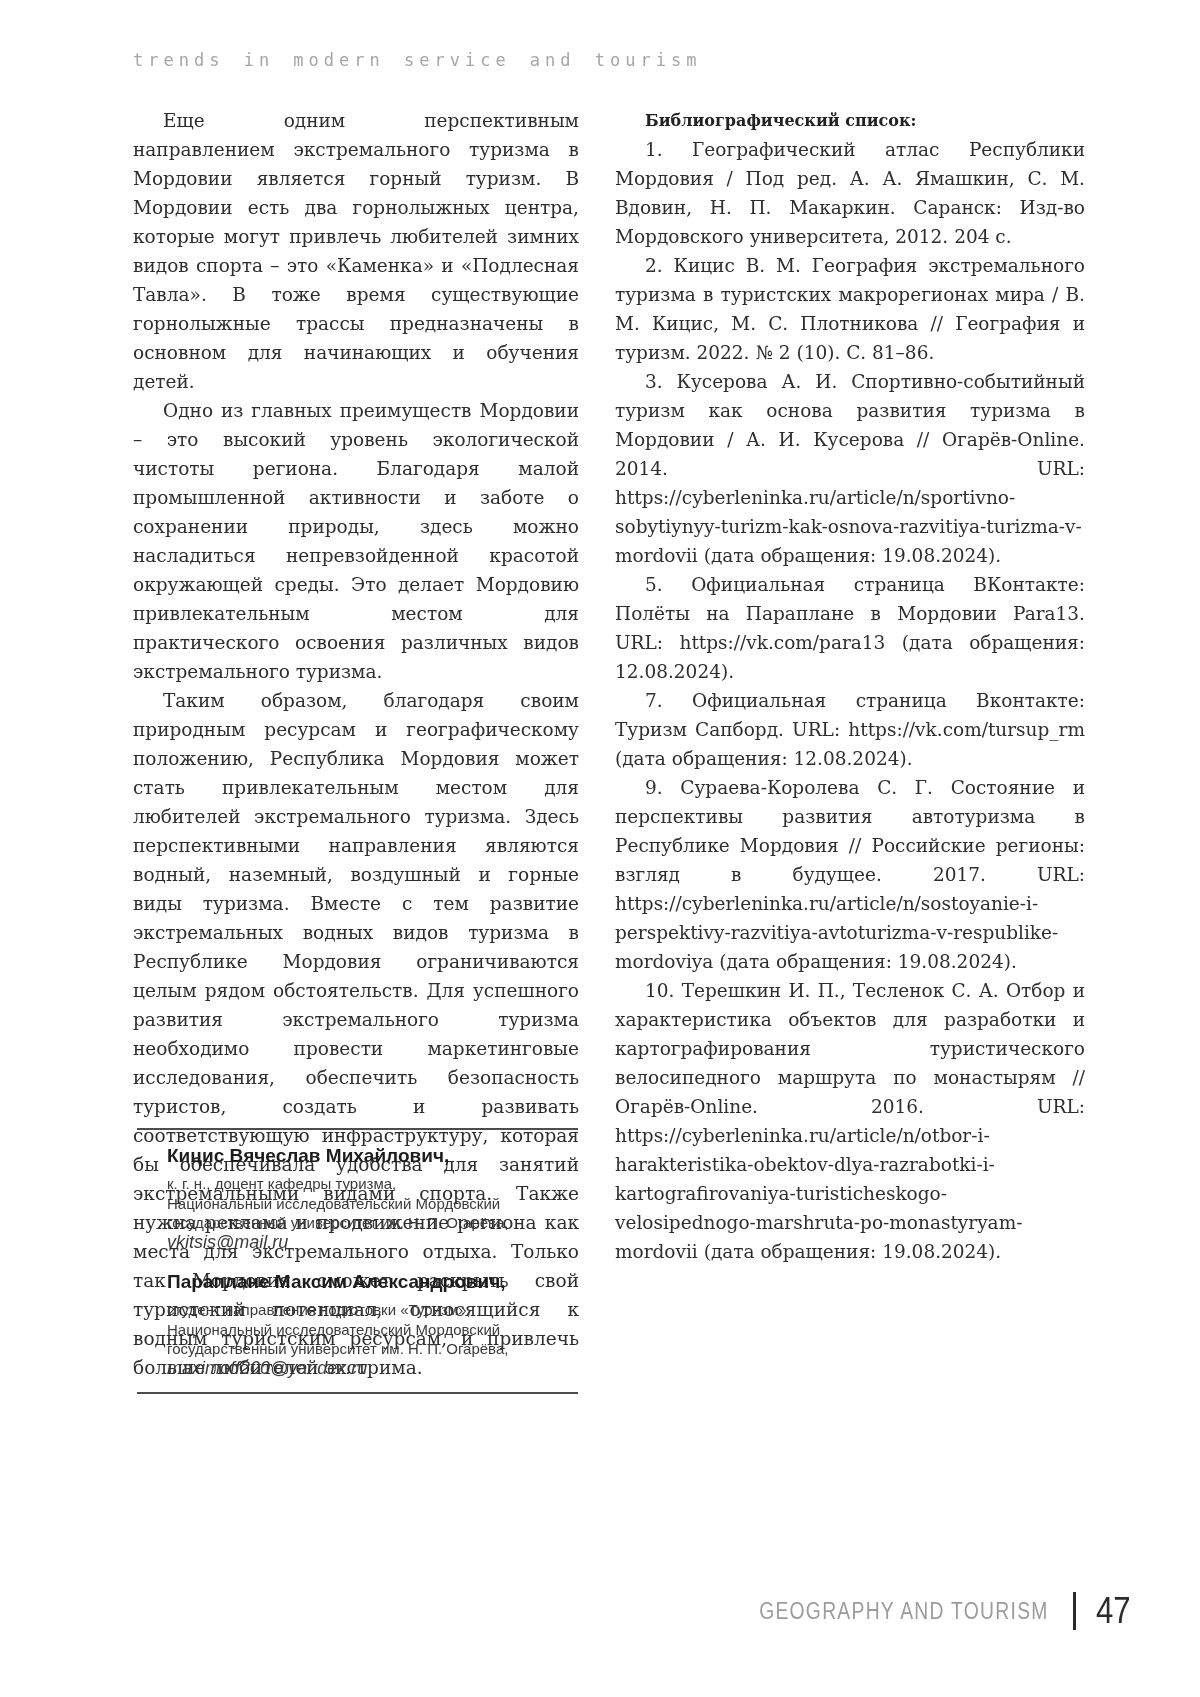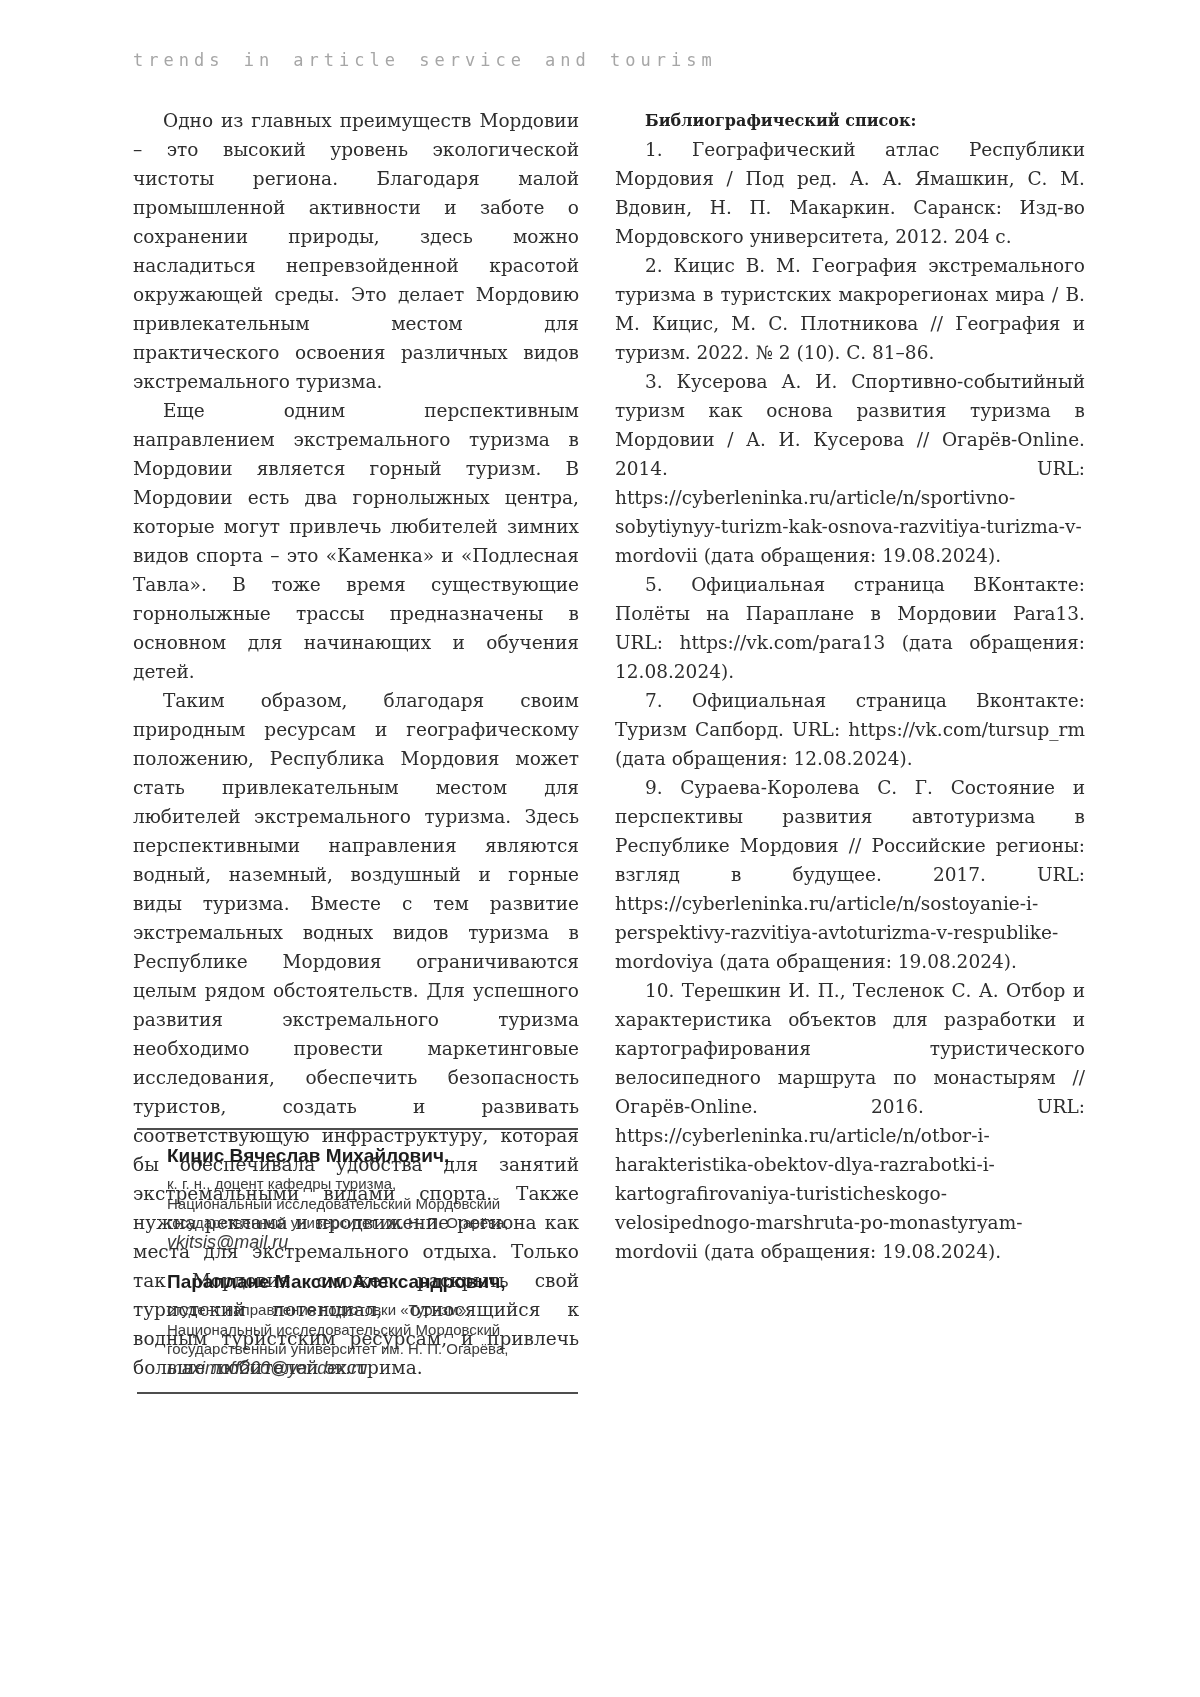--- a/index.html
+++ b/index.html
@@ -73,27 +73,27 @@
     display:inline-block;
     font-size:37px;color:#2b2b2b;
     transform:scaleX(0.84);transform-origin:left center;
   }
 </style>
 </head>
 <body>
 
 <div class="page">
 
-  <div class="running-head">trends in article service and tourism</div>
+  <div class="running-head">trends in modern service and tourism</div>
 
   <div class="columns">
     <div class="col col-left">
       <div>
+          <p class="body-p" lang="ru">Еще одним перспективным направлением экстремального туризма в Мордовии является горный туризм. В Мордовии есть два горнолыжных центра, которые могут привлечь любителей зимних видов спорта – это «Каменка» и «Подлесная Тавла». В тоже время существующие горнолыжные трассы предназначены в основном для начинающих и обучения детей.</p>
           <p class="body-p" lang="ru">Одно из главных преимуществ Мордовии – это высокий уровень экологической чистоты региона. Благодаря малой промышленной активности и заботе о сохранении природы, здесь можно насладиться непревзойденной красотой окружающей среды. Это делает Мордовию привлекательным местом для практического освоения различных видов экстремального туризма.</p>
-          <p class="body-p" lang="ru">Еще одним перспективным направлением экстремального туризма в Мордовии является горный туризм. В Мордовии есть два горнолыжных центра, которые могут привлечь любителей зимних видов спорта – это «Каменка» и «Подлесная Тавла». В тоже время существующие горнолыжные трассы предназначены в основном для начинающих и обучения детей.</p>
           <p class="body-p" lang="ru">Таким образом, благодаря своим природным ресурсам и географическому положению, Республика Мордовия может стать привлекательным местом для любителей экстремального туризма. Здесь перспективными направления являются водный, наземный, воздушный и горные виды туризма. Вместе с тем развитие экстремальных водных видов туризма в Республике Мордовия ограничиваются целым рядом обстоятельств. Для успешного развития экстремального туризма необходимо провести маркетинговые исследования, обеспечить безопасность туристов, создать и развивать соответствующую инфраструктуру, которая бы обеспечивала удобства для занятий экстремальными видами спорта. Также нужна реклама и продвижение региона как места для экстремального отдыха. Только так Мордовия сможет раскрыть свой туристский потенциал, относящийся к водным туристским ресурсам, и привлечь больше любителей экстрима.</p>
         </div>
     </div>
     <div class="col col-right">
       <p class="ref-title">Библиографический список:</p>
       <div>
           <p class="ref-p" lang="ru"><span>1. Географический атлас Республики Мордовия / Под ред. А. А. Ямашкин, С. М. Вдовин, Н. П. Макаркин. Саранск: Изд-во Мордовского университета, 2012. 204 с.</span></p>
           <p class="ref-p" lang="ru"><span>2. </span><span class="it">Кицис В. М.</span><span> География экстремального туризма в туристских макрорегионах мира / В. М. Кицис, М. С. Плотникова // География и туризм. 2022. № 2 (10). С. 81–86.</span></p>
           <p class="ref-p" lang="ru"><span>3. </span><span class="it">Кусерова А. И.</span><span> Спортивно-событийный туризм как основа развития туризма в Мордовии / А. И. Кусерова // Огарёв-Online. 2014. URL: https://cyberleninka.ru/article/n/sportivno-sobytiynyy-turizm-kak-osnova-razvitiya-turizma-v-mordovii (дата обращения: 19.08.2024).</span></p>
           <p class="ref-p" lang="ru"><span>5. Официальная страница ВКонтакте: Полёты на Параплане в Мордовии Para13. URL: </span><span class="it">https://vk.com/para13</span><span> (дата обращения: 12.08.2024).</span></p>
@@ -114,14 +114,19 @@
       </div>
       <div class="author">
         <div class="author-name">Параплане Максим Александрович,</div>
         <div class="author-line">студент направления подготовки «Туризм»,</div>
         <div class="author-line">Национальный исследовательский Мордовский</div>
         <div class="author-line">государственный университет им. Н. П. Огарёва,</div>
         <div class="author-email">maximoff200@yandex.ru</div>
       </div>
     </div>
 
+  <div class="footer">
+    <span class="footer-label">GEOGRAPHY AND TOURISM</span>
+    <span class="footer-bar"></span>
+    <span class="footer-num">47</span>
+  </div>
 
 </div>
 
 </body></html>

